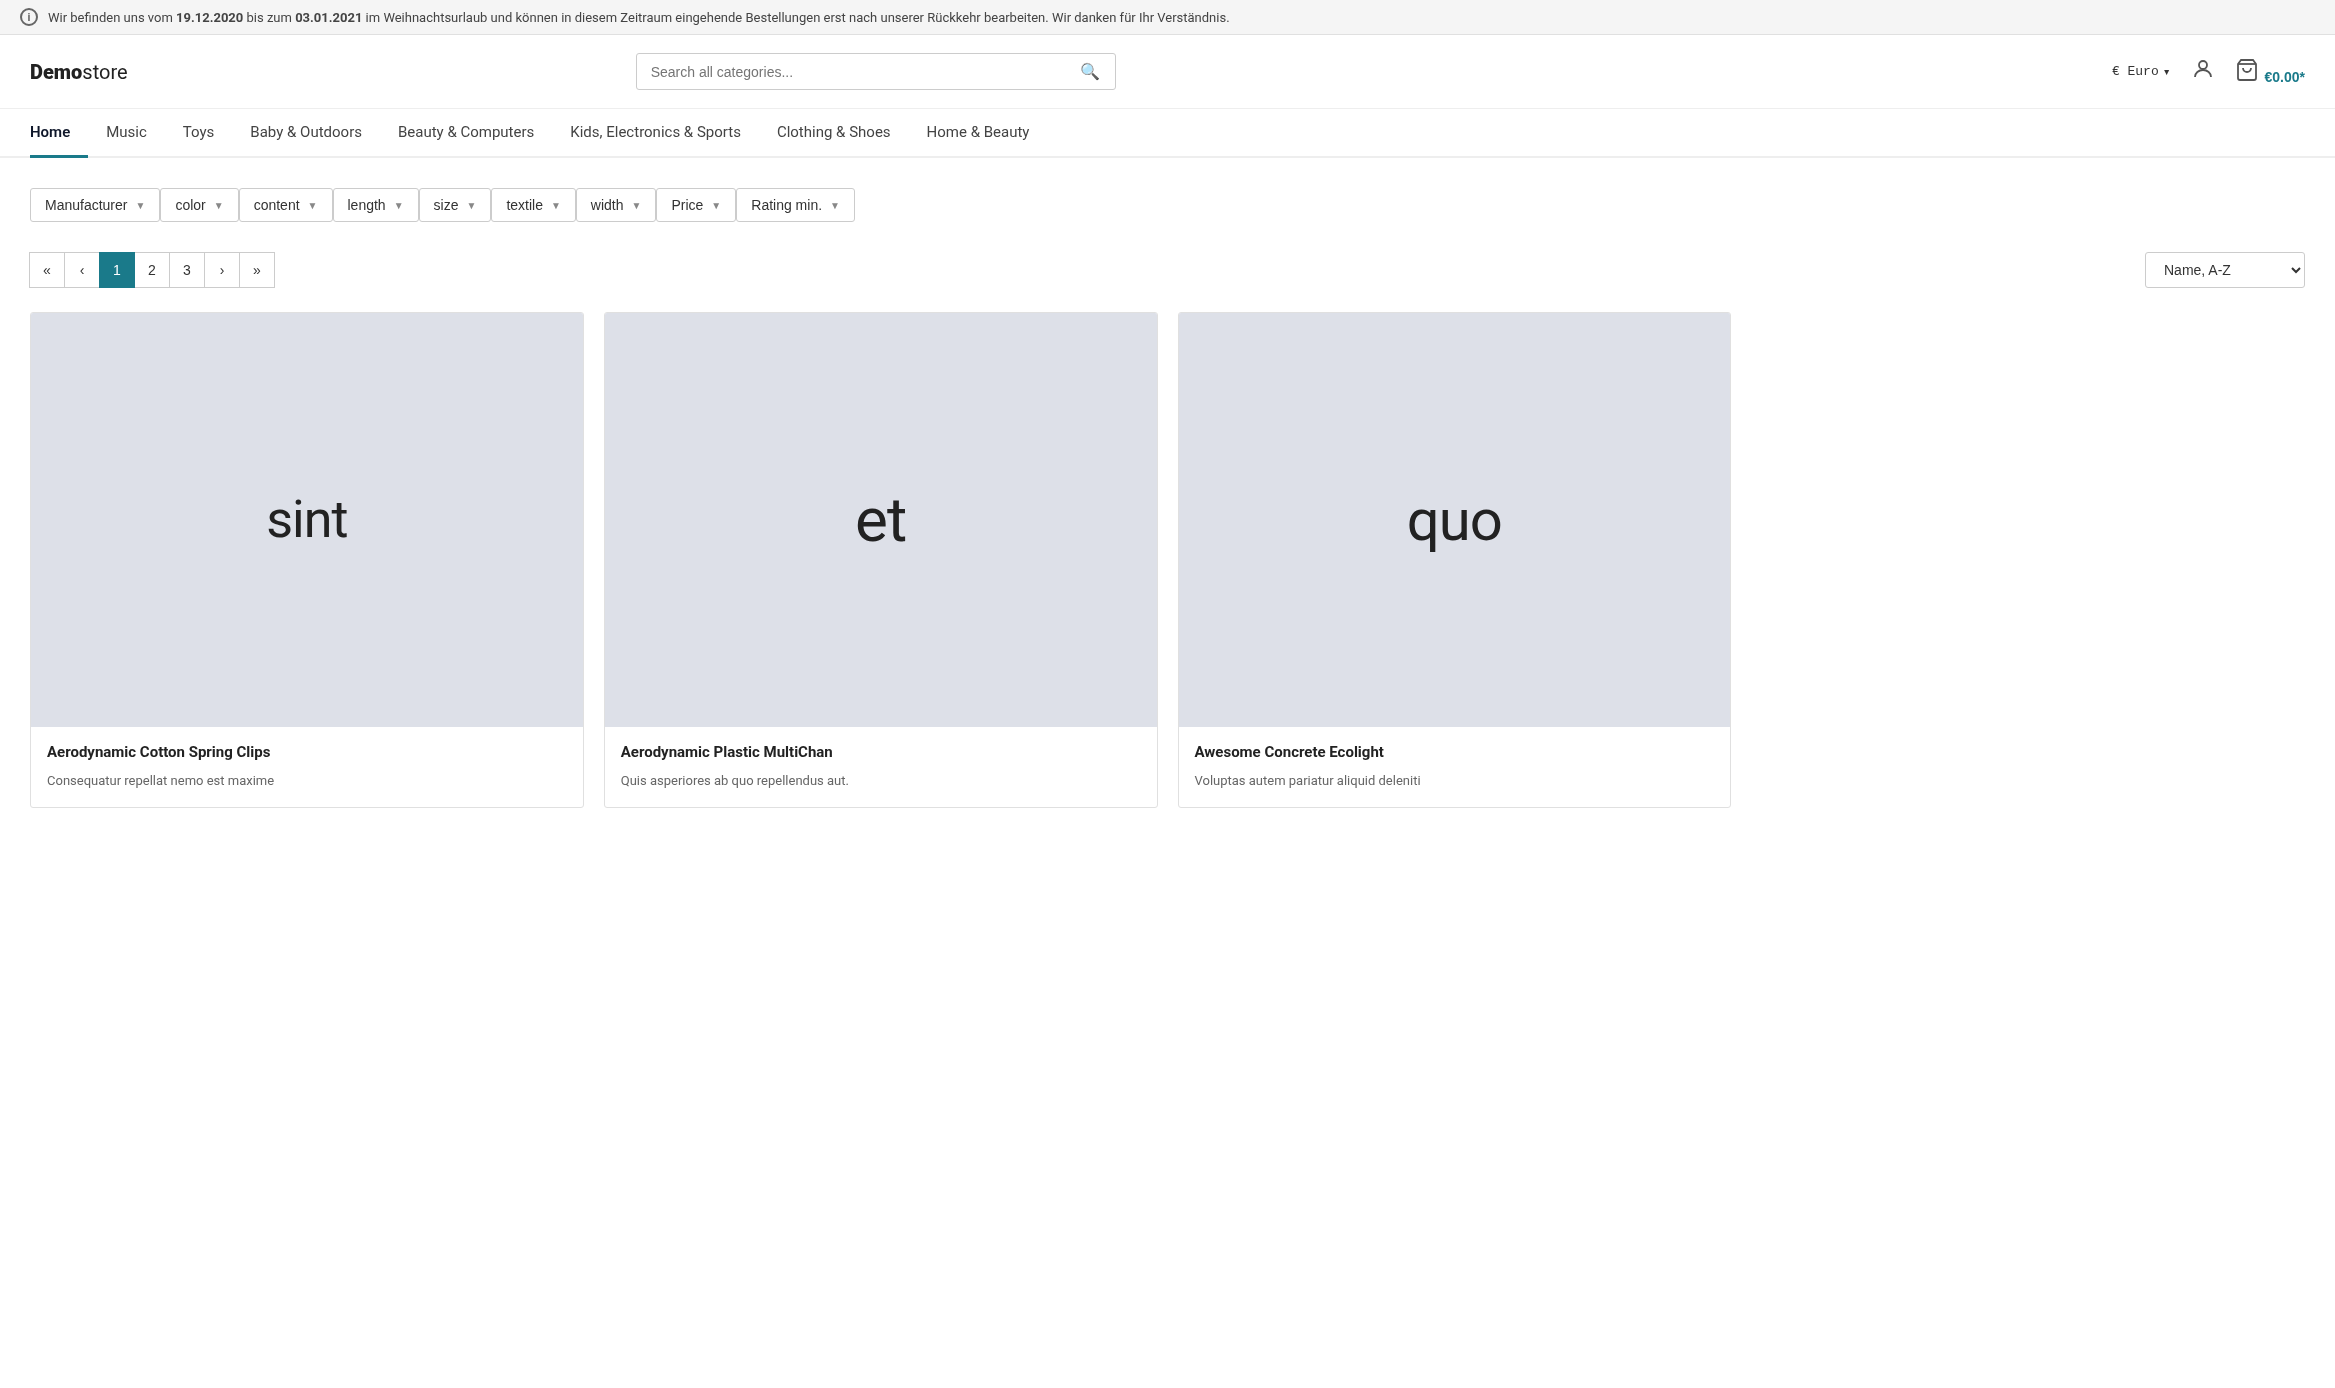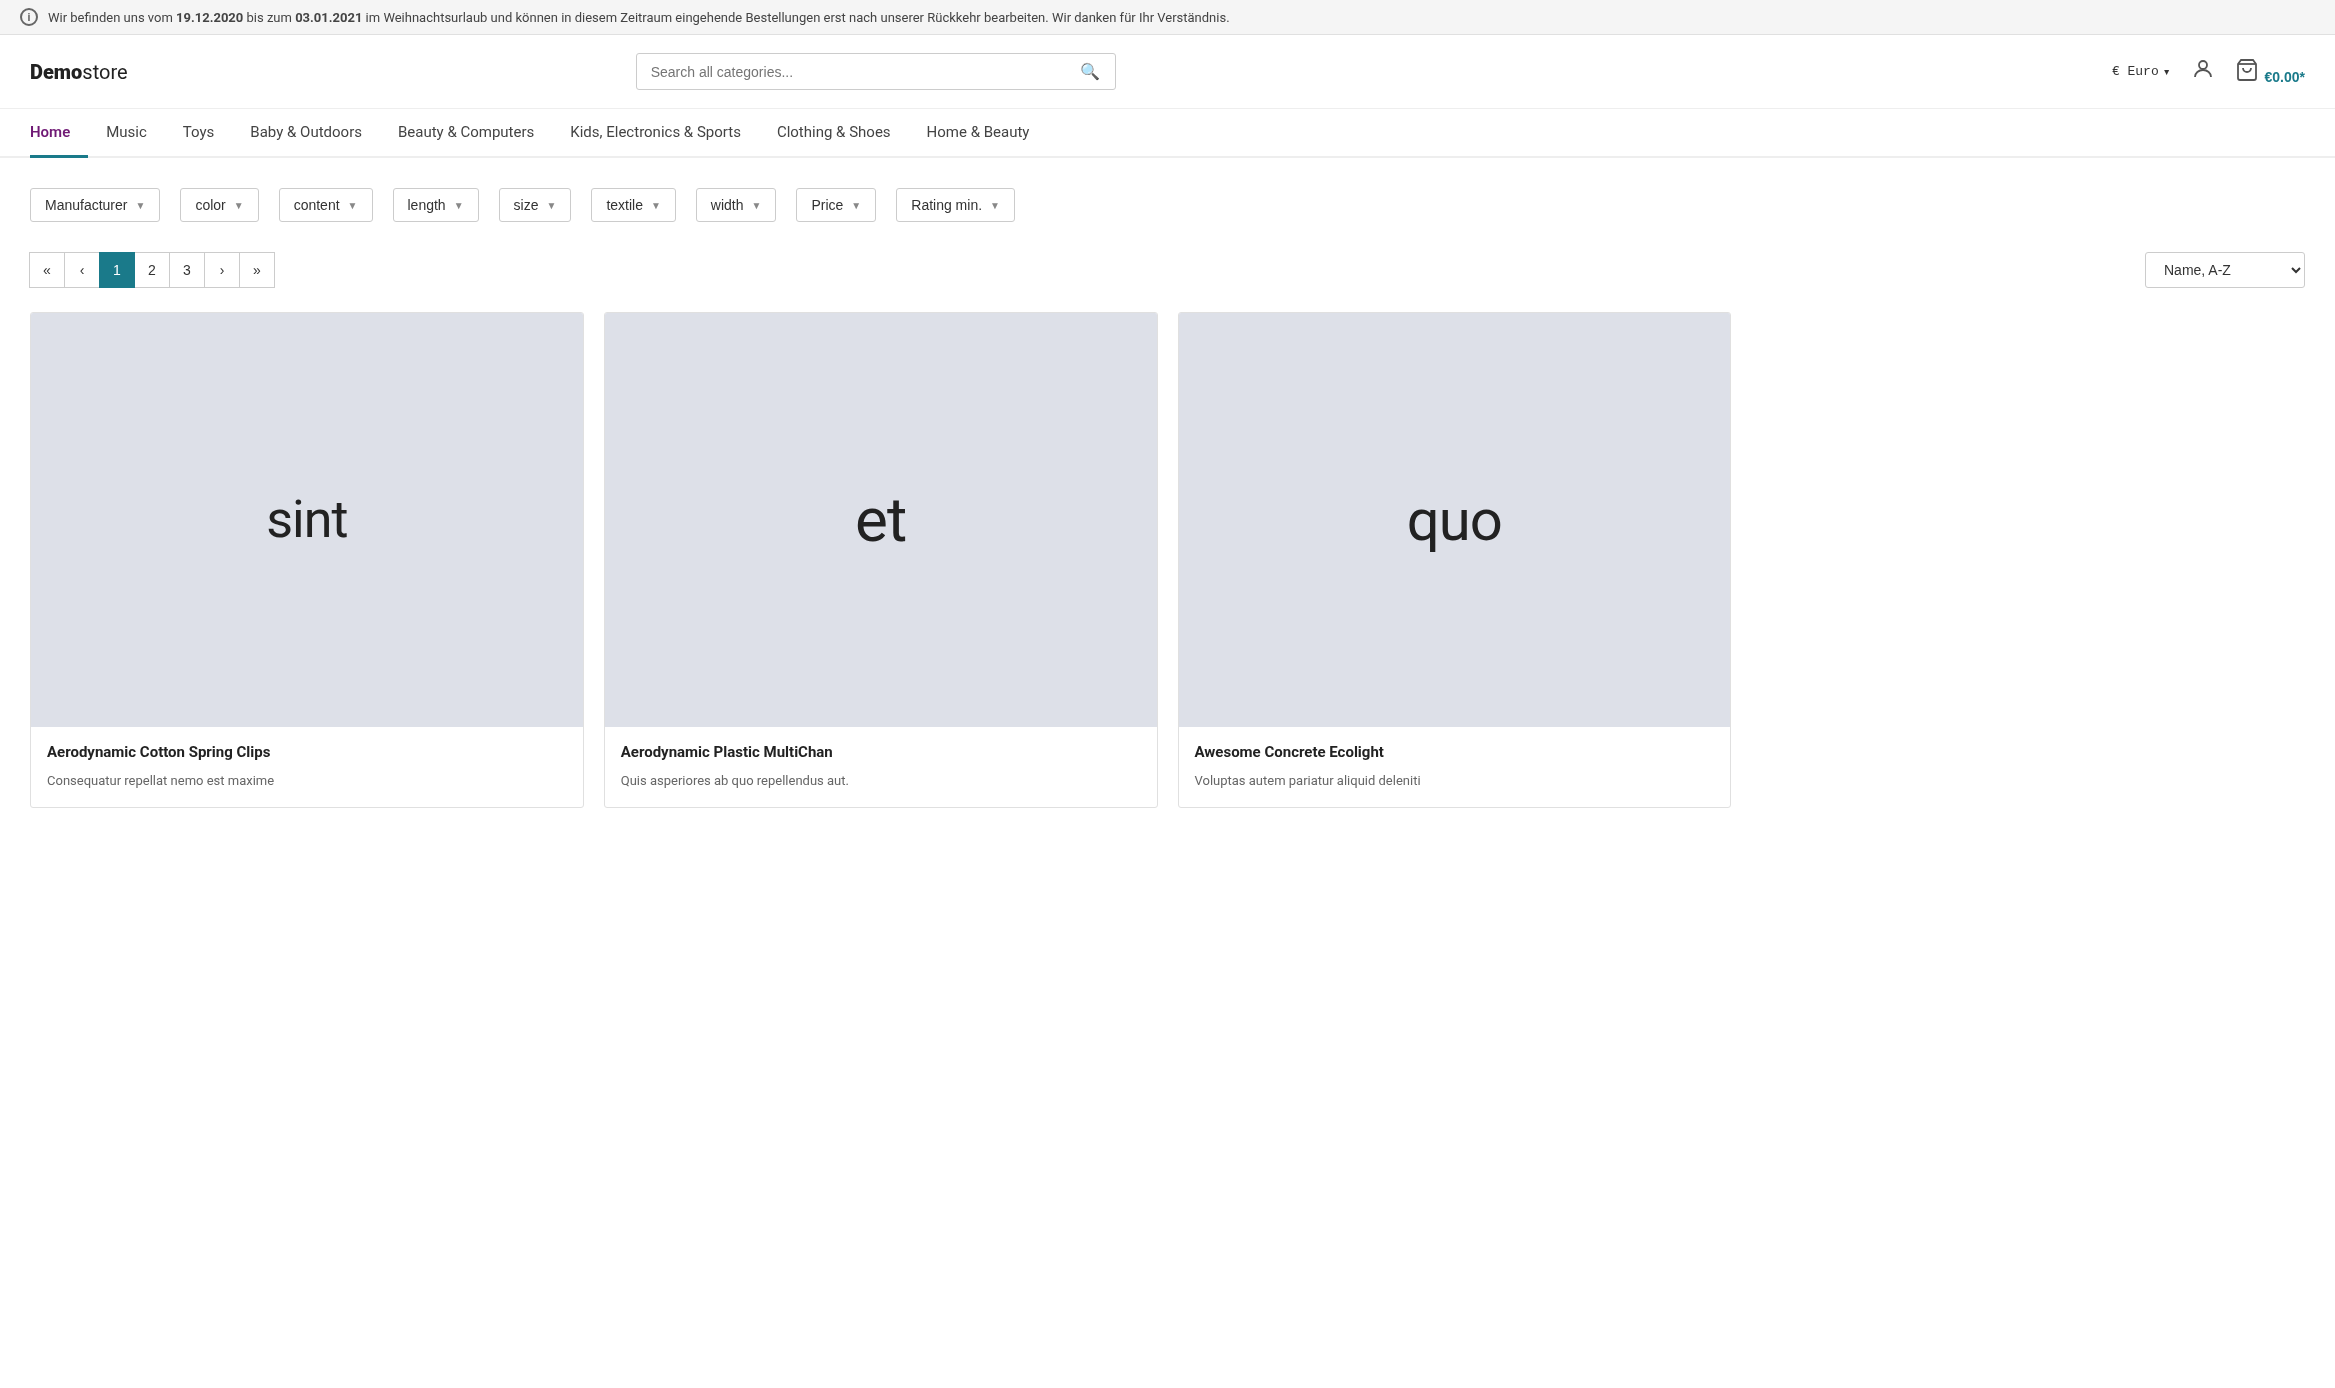--- a/index.html
+++ b/index.html
@@ -111,33 +111,33 @@
       font-size: 15px;
       color: #444;
       cursor: pointer;
       text-decoration: none;
       border-bottom: 3px solid transparent;
       margin-bottom: -2px;
       white-space: nowrap;
     }
     .nav-item:first-child { padding-left: 0; }
     .nav-item.active {
-      color: #701a75;
+      color: #0f172a;
       font-weight: 600;
       border-bottom: 3px solid #1a7a8a;
     }
 
     
     .main { padding: 30px 30px; }
 
     
     .filters {
       display: flex;
       flex-wrap: wrap;
-      gap: 20px;
+      gap: 0;
       margin-bottom: 30px;
     }
     .filter-btn {
       display: flex;
       align-items: center;
       gap: 8px;
       border: 1px solid #ccc;
       border-radius: 3px;
       padding: 8px 14px;
       background: #fff;

